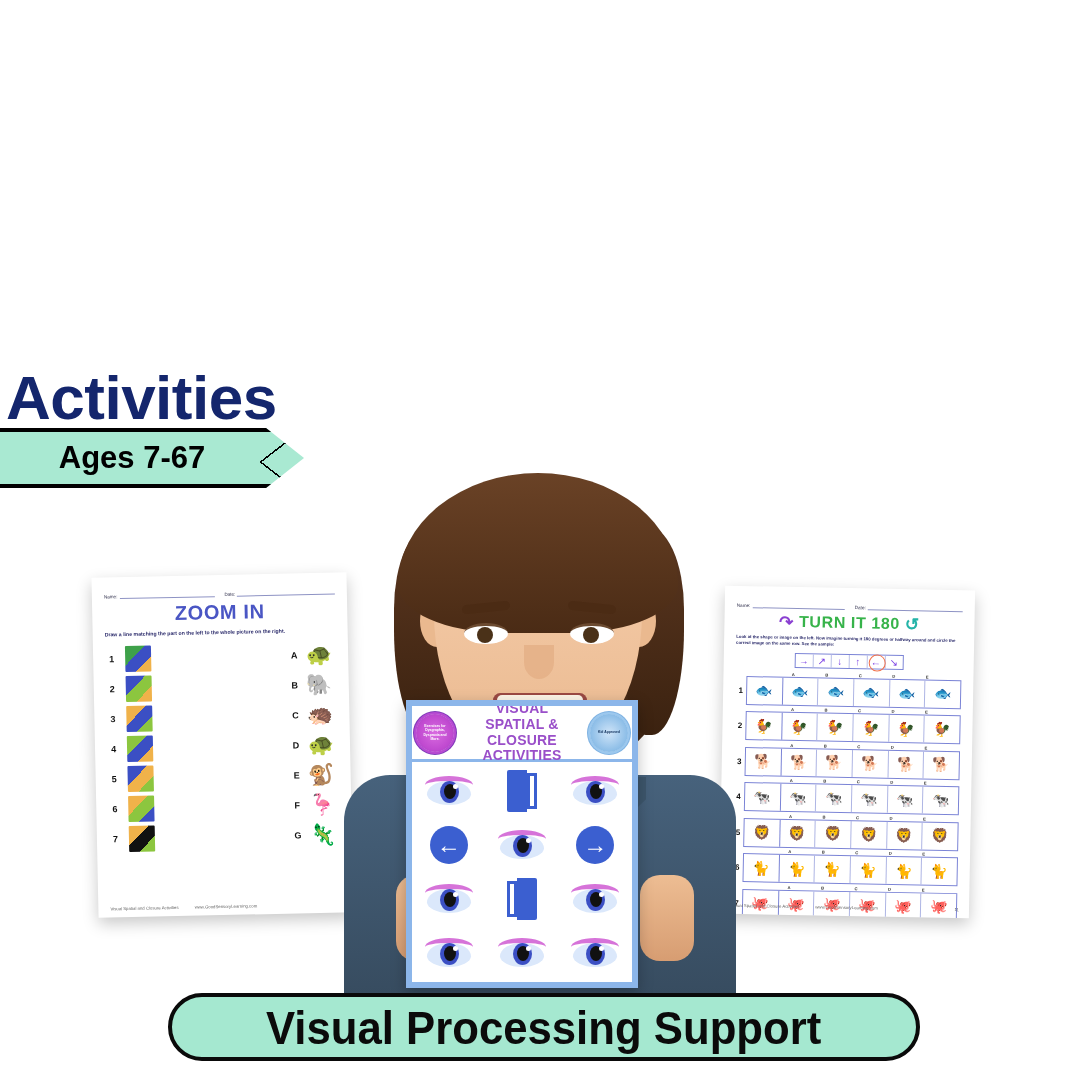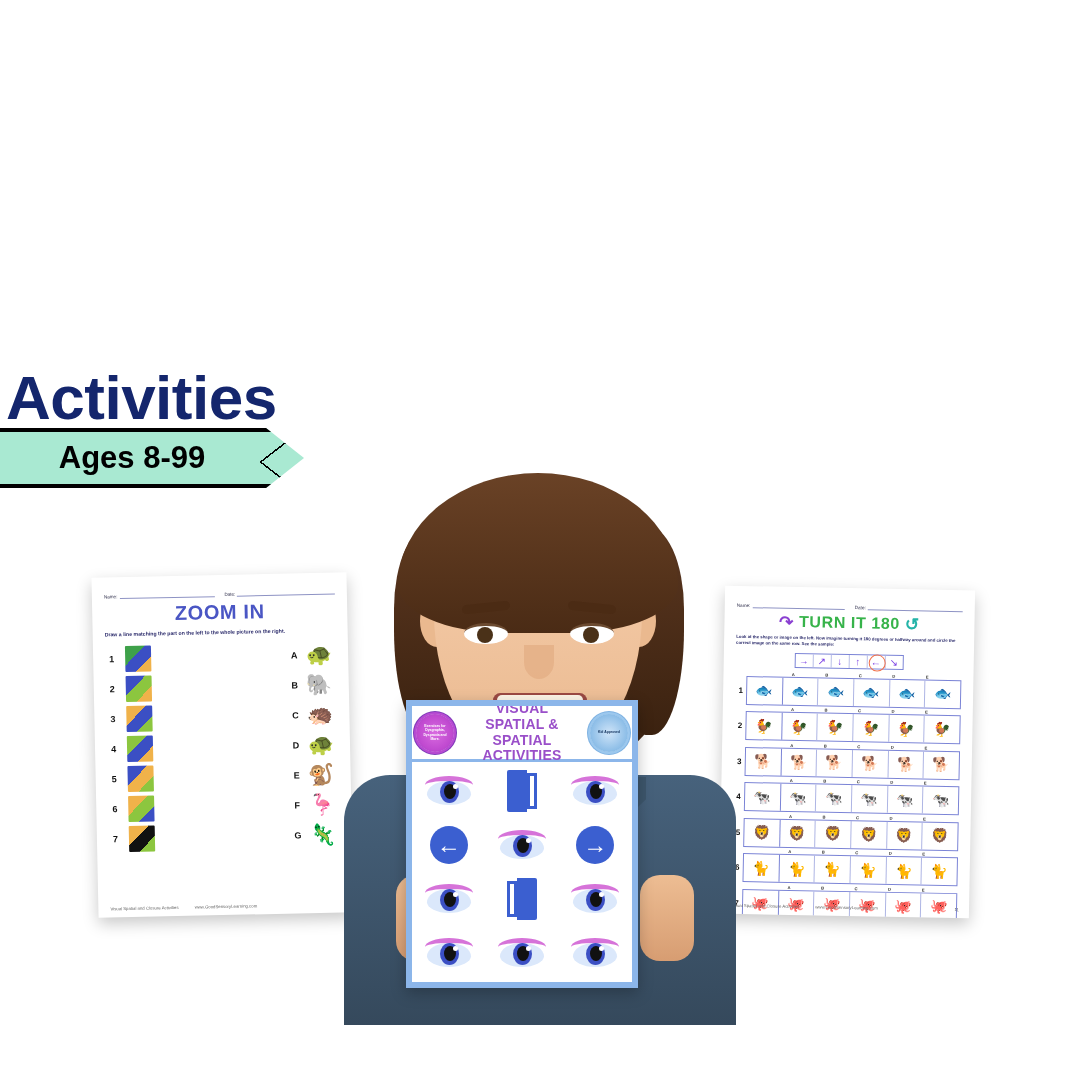--- a/index.html
+++ b/index.html
@@ -252,21 +252,21 @@
 </style>
 </head>
 <body>
 
 <div class="stage">
 
 
   <div class="subhead">Activities</div>
 
   <div class="ages-banner">
-    <span>Ages 8-99</span>
+    <span>Ages 7-67</span>
     <i class="arrow-edge"></i>
   </div>
 
   <div class="sheet sheet-left">
     <div class="ws-inner">
       <div class="ws-fields">
         <div class="ws-field">
           <span class="lbl">Name:</span>
           <span class="line"></span>
         </div>
@@ -540,21 +540,21 @@
     <div class="hand l"></div>
     <div class="hand r"></div>
   </div>
 
   <div class="cover">
     <div class="cover-inner">
       <div class="cover-head">
         <div class="seal seal-pink">Exercises for Dysgraphia, Dyspraxia and More.</div>
         <div class="cover-title">
           <div>VISUAL SPATIAL &amp;</div>
-          <div>SPATIAL  ACTIVITIES</div>
+          <div>CLOSURE  ACTIVITIES</div>
         </div>
         <div class="seal seal-blue">Kid Approved</div>
       </div>
       <div class="cover-grid" id="cover-grid">
           <div class="eye-ic">
             <span class="ball"></span>
             <span class="iris"></span>
             <span class="pupil"></span>
             <span class="glint"></span>
             <span class="lid"></span>
@@ -615,14 +615,17 @@
             <span class="ball"></span>
             <span class="iris"></span>
             <span class="pupil"></span>
             <span class="glint"></span>
             <span class="lid"></span>
           </div>
         </div>
     </div>
   </div>
 
+  <div class="bottom-pill">
+    <span>Visual Processing Support</span>
+  </div>
 
 </div>
 
 </body></html>

